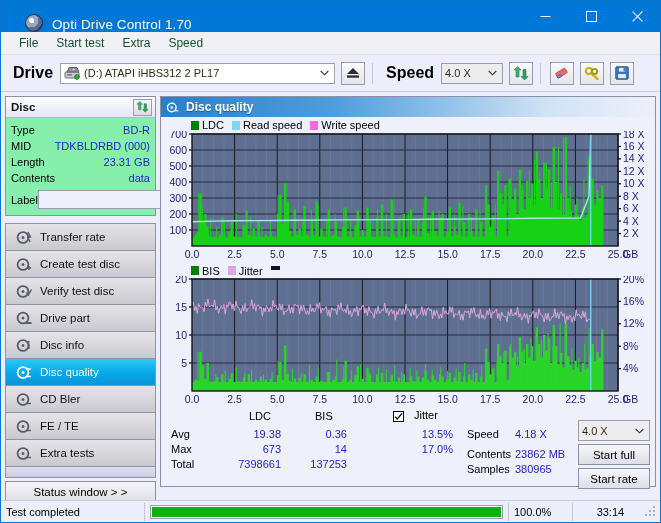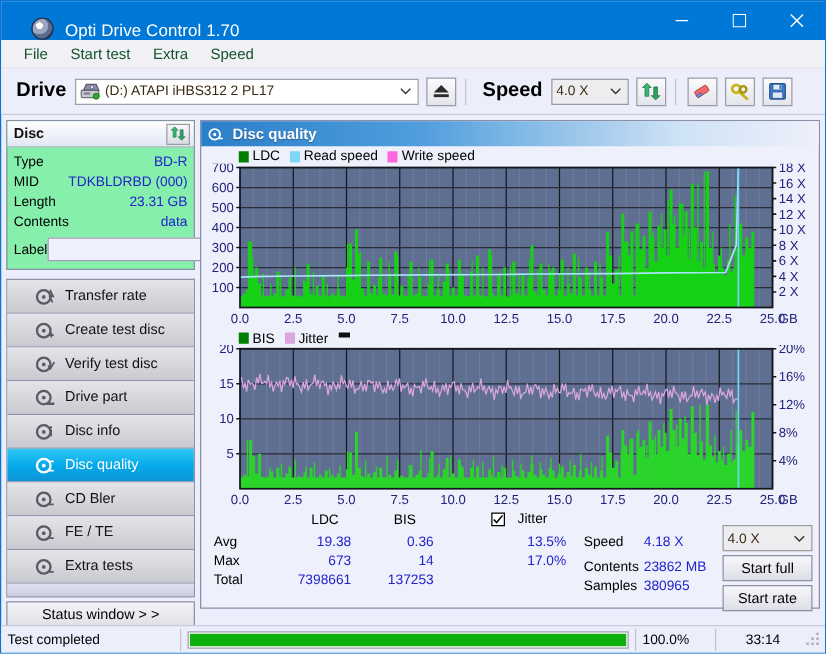--- a/index.html
+++ b/index.html
@@ -69,21 +69,21 @@
   .drow { display:flex; align-items:center; height:16px; font-size:11px; }
   .drow .k { color:#000; }
   .drow .v { margin-left:auto; color:#2323cc; }
   .label-row { display:flex; align-items:center; margin-top:3px; }
   .label-row .k { width:40px; font-size:11px; }
   .label-input { flex:1; height:19px; background:#eef0fb; border:1px solid #9a9db0; margin-right:4px; }
   .cdbtn { width:22px; height:21px; border:1px solid #9c9ca4; background:linear-gradient(#f7f7fb,#dcdce6);
            display:flex; align-items:center; justify-content:center; }
 
   .navlist { margin-top:7px; border:1px solid #9093a8; border-bottom:none; }
-  .navitem { height:27px; display:flex; align-items:center; padding-left:22px;
+  .navitem { height:27px; display:flex; align-items:center; padding-left:10px;
              background:linear-gradient(#e4e4e8,#c9c9d0); border-bottom:1px solid #9093a8;
              font-size:11.5px; color:#111; }
   .navitem.sel { background:linear-gradient(#2ec8f5,#04a8e8 55%,#0d94d6); color:#fff; }
   .navitem .nic { width:17px; height:15px; margin-right:7px; flex:none; }
   .navfill { height:11px; background:linear-gradient(#dfe1f2,#c9cbe0); border-bottom:1px solid #9093a8; }
   .statusbtn { height:22px; margin-top:3px; border:1px solid #8d90a6;
     background:linear-gradient(#f4f4f8,#dedee6); display:flex; align-items:center; justify-content:center;
     font-size:11.5px; }
 
   

